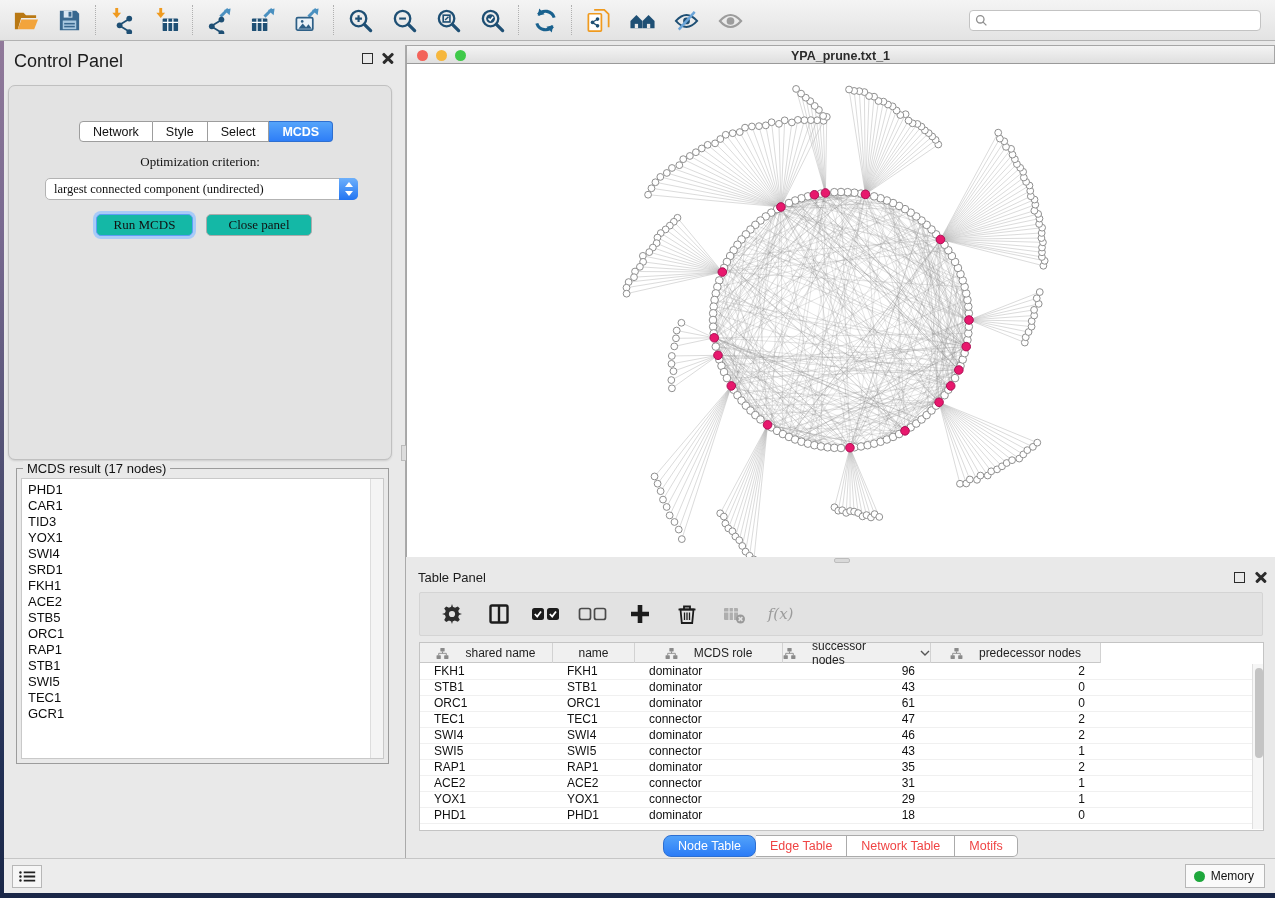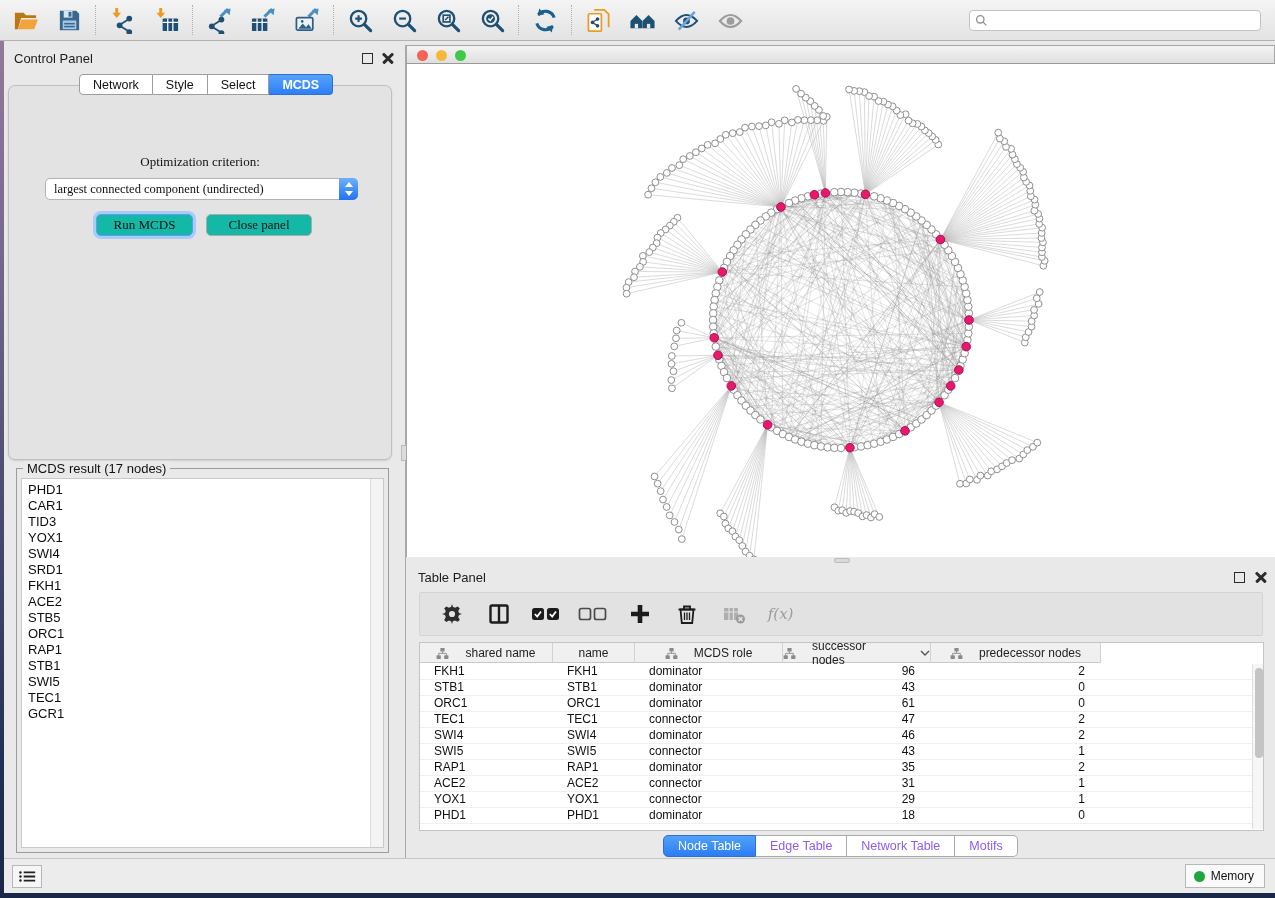--- a/index.html
+++ b/index.html
@@ -18,30 +18,30 @@
   .searchbox { width:292px; height:21px; background:#fff; border:1px solid #c3c3c3; border-radius:4px;
     display:flex; align-items:center; padding:0 5px; margin-right:4px; }
   .searchbox svg { width:13px; height:13px; margin-right:4px; }
   .searchbox input { border:none; outline:none; flex:1; font-size:12px; background:transparent; }
 
   .workspace { position:absolute; left:4px; top:41px; right:0; bottom:5px; background:#e9e9e9; }
 
   
   .control-panel { position:absolute; left:0; top:4px; width:396px; bottom:35px; }
   .cp-header { position:absolute; left:0; top:0; width:100%; height:26px; }
-  .cp-title { position:absolute; left:10px; top:6px; font-size:13px; color:#1c1c1c; }
+  .cp-title { position:absolute; left:10px; top:6px; font-size:18px; color:#1c1c1c; }
   .win-icons { position:absolute; right:6px; top:7px; display:flex; gap:9px; align-items:center; }
   .float-icon { width:11px; height:11px; border:1.6px solid #2b2b2b; background:transparent; }
   .close-icon { position:relative; width:12px; height:12px; }
   .close-icon::before,.close-icon::after { content:""; position:absolute; left:-1px; top:5px; width:14px; height:2.6px; background:#2b2b2b; border-radius:1px; }
   .close-icon::before { transform:rotate(45deg); } .close-icon::after { transform:rotate(-45deg); }
 
   .cp-tabs { position:absolute; left:75px; top:29px; height:21px; display:flex; z-index:3; }
   .cp-tab { height:21px; padding:0 13px; font-size:12.5px; display:flex; align-items:center; justify-content:center;
-    background:#fff; border:1px solid #9d9d9d; border-left:none; color:#111; cursor:pointer; }
+    background:#fff; border:1px solid #9d9d9d; border-left:none; color:#111; cursor:pointer;margin-top:47px; }
   .cp-tab:first-child { border-left:1px solid #9d9d9d; border-radius:4px 0 0 4px; }
   .cp-tab:last-child { border-radius:0 4px 4px 0; }
   .cp-tab.active { background:linear-gradient(#55a4fa,#2e7ef7); color:#fff; border-color:#2e6fd0; font-weight:bold; }
 
   .cp-options { position:absolute; left:4px; top:40px; width:384px; height:375px;
     background:#e3e3e3; border:1px solid #c0c0c0; border-radius:7px; box-shadow:0 1px 2px rgba(0,0,0,.12);font-family:Liberation Serif, serif; }
   .opt-label { position:absolute; top:68px; width:100%; text-align:center; font-size:13px; color:#111; }
   .dropdown { position:absolute; left:36px; top:92px; width:313px; height:22px; background:#fff;
     border:1px solid #b3b3b3; border-radius:5px; display:flex; align-items:center; cursor:pointer; }
   .dropdown .dd-value { flex:1; font-size:12.5px; padding-left:8px; color:#111; white-space:nowrap; overflow:hidden; }
@@ -49,21 +49,21 @@
     background:linear-gradient(#6db0fb,#2174f2); position:relative; }
   .dd-stepper::before { content:""; position:absolute; left:5.5px; top:4px;
     border-left:4px solid transparent; border-right:4px solid transparent; border-bottom:5px solid #fff; }
   .dd-stepper::after { content:""; position:absolute; left:5.5px; bottom:4px;
     border-left:4px solid transparent; border-right:4px solid transparent; border-top:5px solid #fff; }
   .btn { position:absolute; top:128px; height:22px; background:#14b8a6; border:1px solid #ababab; border-radius:5px;
     font-size:13px; color:#111; text-align:center; line-height:20px; cursor:pointer; }
   .btn.run { left:87px; width:97px; border-color:#5d9ef5; box-shadow:0 0 0 3px #a8cbf8; }
   .btn.closep { left:197px; width:106px; }
 
-  .mcds-box { position:absolute; left:12px; top:423px; width:373px; height:385px; border:1px solid #9c9c9c; }
+  .mcds-box { position:absolute; left:12px; top:423px; width:373px; height:296px; border:1px solid #9c9c9c; }
   .mcds-legend { position:absolute; left:6px; top:-8px; background:#e9e9e9; padding:0 4px; font-size:13px; color:#111; }
   .mcds-list { position:absolute; left:4px; top:9px; right:4px; bottom:4px; background:#fff; border:1px solid #c9c9c9; overflow:hidden; }
   .mcds-scroll { position:absolute; right:0; top:0; bottom:0; width:13px; background:#f4f4f4; border-left:1px solid #ddd; }
   .mcds-item { font-size:13px; color:#0d0d0d; line-height:16px; padding-left:6px; }
 
   
   .v-divider { position:absolute; left:401px; top:4px; bottom:35px; width:1px; background:#aaaaaa; }
   .v-handle { position:absolute; left:397px; top:404px; width:9px; height:16px; background:#dcdcdc; border:1px solid #bbb; cursor:col-resize; }
 
   
@@ -97,24 +97,24 @@
   .tp-body { position:absolute; left:0; top:21px; right:11px; bottom:0; overflow:hidden; }
   .tp-row { display:flex; height:16px; border-bottom:1px solid #f0f0f0; cursor:default; }
   .tp-cell { font-size:12px; color:#111; line-height:15px; white-space:nowrap; overflow:hidden; }
   .tp-cell.txt { padding-left:14px; text-align:left; }
   .tp-cell.num { padding-right:16px; text-align:right; }
   .tp-scroll { position:absolute; right:0; top:21px; bottom:1px; width:11px; background:#f6f6f6; border-left:1px solid #e0e0e0; }
   .tp-thumb { position:absolute; left:1.5px; top:4px; width:8px; height:90px; background:#c4c4c4; border-radius:4px; }
 
   .tp-tabs { position:absolute; left:257px; top:271px; height:22px; display:flex; }
   .tp-tab { height:22px; padding:0 14px; font-size:12.5px; display:flex; align-items:center; background:#fff;
-    border:1px solid #ababab; border-left:none; color:#8b5cf6; cursor:pointer; }
+    border:1px solid #ababab; border-left:none; color:#ef4444; cursor:pointer; }
   .tp-tab:first-child { border-left:1px solid #ababab; border-radius:5px 0 0 5px; }
   .tp-tab:last-child { border-radius:0 5px 5px 0; }
-  .tp-tab.active { background:linear-gradient(#52a2fa,#2b7cf7); color:#fff; border-color:#2d6fd2; }
+  .tp-tab.active { background:linear-gradient(#52a2fa,#2b7cf7); color:#fff; border-color:#2d6fd2;border-radius:8px; }
 
   
   .statusbar { position:absolute; left:0; right:0; bottom:0; height:35px; background:#ececec; border-top:1px solid #c6c6c6; }
   .sb-listbtn { position:absolute; left:8px; top:6px; width:30px; height:23px; background:#f6f6f6;
     border:1px solid #b7b7b7; display:flex; align-items:center; justify-content:center; cursor:pointer; }
   .sb-listbtn svg { width:18px; height:15px; }
   .memory-btn { position:absolute; right:10px; top:5px; height:24px; padding:0 10px 0 8px; background:#fafafa;
     border:1px solid #b7b7b7; display:flex; align-items:center; gap:6px; font-size:12px; color:#111; cursor:pointer; }
   .mem-dot { width:11px; height:11px; border-radius:50%; }
 </style>
@@ -338,20 +338,21 @@
   <div class="v-divider"></div>
   <div class="v-handle"></div>
 
   <div class="right-pane">
     <div class="net-titlebar">
       <span class="lights">
         <span class="light" style="background: rgb(243, 99, 90);"></span>
         <span class="light" style="background: rgb(246, 183, 61);"></span>
         <span class="light" style="background: rgb(63, 201, 73);"></span>
       </span>
+      <div class="net-title">YPA_prune.txt_1</div>
     </div>
     <div class="net-canvas">
       <svg id="graph-svg" width="869" height="493">
           <g>
             <line x1="373.90763996340604" y1="142.98270811405735" x2="416.5752495232427" y2="56.834190688098204" stroke="#b5b5b5" stroke-opacity="0.7" stroke-width="0.7"></line>
             <line x1="373.90763996340604" y1="142.98270811405735" x2="410.2067005123748" y2="56.25890708863511" stroke="#b5b5b5" stroke-opacity="0.7" stroke-width="0.7"></line>
             <line x1="373.90763996340604" y1="142.98270811405735" x2="403.8257532191603" y2="56.15671914882611" stroke="#b5b5b5" stroke-opacity="0.7" stroke-width="0.7"></line>
             <line x1="373.90763996340604" y1="142.98270811405735" x2="397.4064448973911" y2="56.2111010454187" stroke="#b5b5b5" stroke-opacity="0.7" stroke-width="0.7"></line>
             <line x1="373.90763996340604" y1="142.98270811405735" x2="390.8333974472433" y2="55.88012796861699" stroke="#b5b5b5" stroke-opacity="0.7" stroke-width="0.7"></line>
             <line x1="373.90763996340604" y1="142.98270811405735" x2="384.8678436899893" y2="58.43522503297362" stroke="#b5b5b5" stroke-opacity="0.7" stroke-width="0.7"></line>

